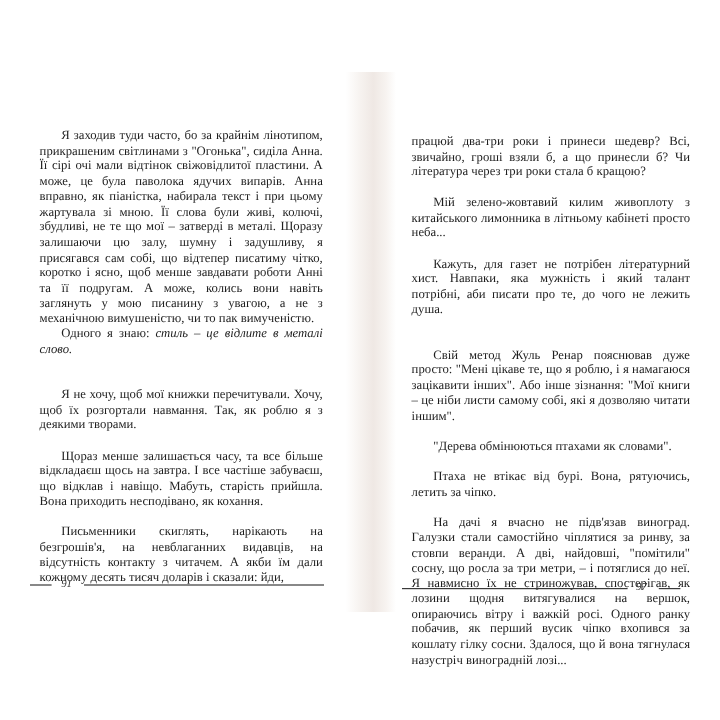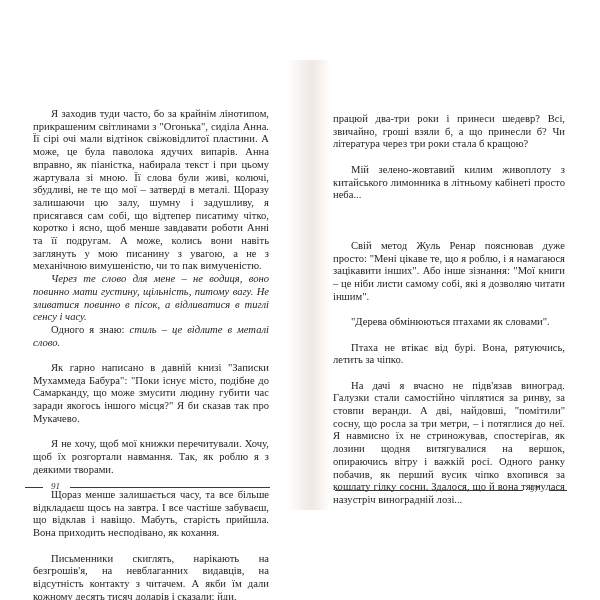--- a/index.html
+++ b/index.html
@@ -10,64 +10,63 @@
   .spread { position:absolute; left:0; top:0; width:600px; height:520px; }
   .page { position:absolute; top:60px; height:450px; background:#ffffff; }
   .page-left { left:0; width:290px; }
   .page-right { left:290px; width:310px; }
   .gutter {
     position:absolute; left:288px; top:60px; width:42px; height:450px;
     background:linear-gradient(to right,#ffffff 0%,#f6f2ef 30%,#efe8e4 55%,#f7f3f0 80%,#ffffff 100%);
   }
   .text { position:absolute; font-size:10.6px; line-height:12.7px; text-align:justify; }
   .page-left .text { left:33px; width:236px; top:108px; }
-  .page-right .text { left:333px; width:232px; top:113px; }
+  .page-right .text { left:343px; width:232px; top:113px; }
   .p { margin:0; text-indent:18px; }
   .p.noind { text-indent:0; }
   .gap { height:12.7px; }
   .it { font-style:italic; }
   .footer { position:absolute; height:12px; font-size:9px; font-style:italic; color:#333; }
   .rule { position:absolute; top:6px; height:1.4px; background:#3a3a3a; }
   .pnum { position:absolute; top:0; }
 </style>
 </head>
 <body>
 
 <div class="spread">
   <div class="page page-left"></div>
   <div class="page page-right"></div>
   <div class="gutter"></div>
 
   <div class="page-left">
     <div class="text">
       <p class="p">Я заходив туди часто, бо за крайнім лінотипом, прикрашеним світлинами з "Огонька", сиділа Анна. Її сірі очі мали відтінок свіжовідлитої пластини. А може, це була паволока ядучих випарів. Анна вправно, як піаністка, набирала текст і при цьому жартувала зі мною. Її слова були живі, колючі, збудливі, не те що мої – затверді в металі. Щоразу залишаючи цю залу, шумну і задушливу, я присягався сам собі, що відтепер писатиму чітко, коротко і ясно, щоб менше завдавати роботи Анні та її подругам. А може, колись вони навіть заглянуть у мою писанину з увагою, а не з механічною вимушеністю, чи то пак вимученістю.</p>
-      <p class="p it">Через те слово для мене – не водиця, воно повинно мати густину, щільність, питому вагу. Не зливатися повинно в пісок, а відливатися в тиглі сенсу і часу.</p>
       <p class="p"><span>Одного я знаю: </span><span class="it">стиль – це відлите в металі слово.</span></p>
       <div class="gap"></div>
-      <p class="p">Як гарно написано в давній книзі "Записки Мухаммеда Бабура": "Поки існує місто, подібне до Самарканду, що може змусити людину губити час заради якогось іншого місця?" Я би сказав так про Мукачево.</p>
       <div class="gap"></div>
       <p class="p">Я не хочу, щоб мої книжки перечитували. Хочу, щоб їх розгортали навмання. Так, як роблю я з деякими творами.</p>
       <div class="gap"></div>
       <p class="p">Щораз менше залишається часу, та все більше відкладаєш щось на завтра. І все частіше забуваєш, що відклав і навіщо. Мабуть, старість прийшла. Вона приходить несподівано, як кохання.</p>
       <div class="gap"></div>
       <p class="p">Письменники скиглять, нарікають на безгрошів'я, на невблаганних видавців, на відсутність контакту з читачем. А якби їм дали кожному десять тисяч доларів і сказали: йди,</p>
     </div>
     <div class="footer" style="left:25px; top:481px; width:245px;">
       <div class="rule" style="left:0; width:18px;"></div>
       <span class="pnum" style="left:26px;">91</span>
       <div class="rule" style="left:45px; width:200px;"></div>
     </div>
   </div>
 
   <div class="page-right">
     <div class="text">
       <p class="p noind">працюй два-три роки і принеси шедевр? Всі, звичайно, гроші взяли б, а що принесли б? Чи література через три роки стала б кращою?</p>
       <div class="gap"></div>
       <p class="p">Мій зелено-жовтавий килим живоплоту з китайського лимонника в літньому кабінеті просто неба...</p>
       <div class="gap"></div>
+      <p class="p">Кажуть, для газет не потрібен літературний хист. Навпаки, яка мужність і який талант потрібні, аби писати про те, до чого не лежить душа.</p>
       <div class="gap"></div>
       <div class="gap"></div>
       <p class="p">Свій метод Жуль Ренар пояснював дуже просто: "Мені цікаве те, що я роблю, і я намагаюся зацікавити інших". Або інше зізнання: "Мої книги – це ніби листи самому собі, які я дозволяю читати іншим".</p>
       <div class="gap"></div>
       <p class="p">"Дерева обмінюються птахами як словами".</p>
       <div class="gap"></div>
       <p class="p">Птаха не втікає від бурі. Вона, рятуючись, летить за чіпко.</p>
       <div class="gap"></div>
       <p class="p">На дачі я вчасно не підв'язав виноград. Галузки стали самостійно чіплятися за ринву, за стовпи веранди. А дві, найдовші, "помітили" сосну, що росла за три метри, – і потяглися до неї. Я навмисно їх не стриножував, спостерігав, як лозини щодня витягувалися на вершок, опираючись вітру і важкій росі. Одного ранку побачив, як перший вусик чіпко вхопився за кошлату гілку сосни. Здалося, що й вона тягнулася назустріч виноградній лозі...</p>
     </div>

